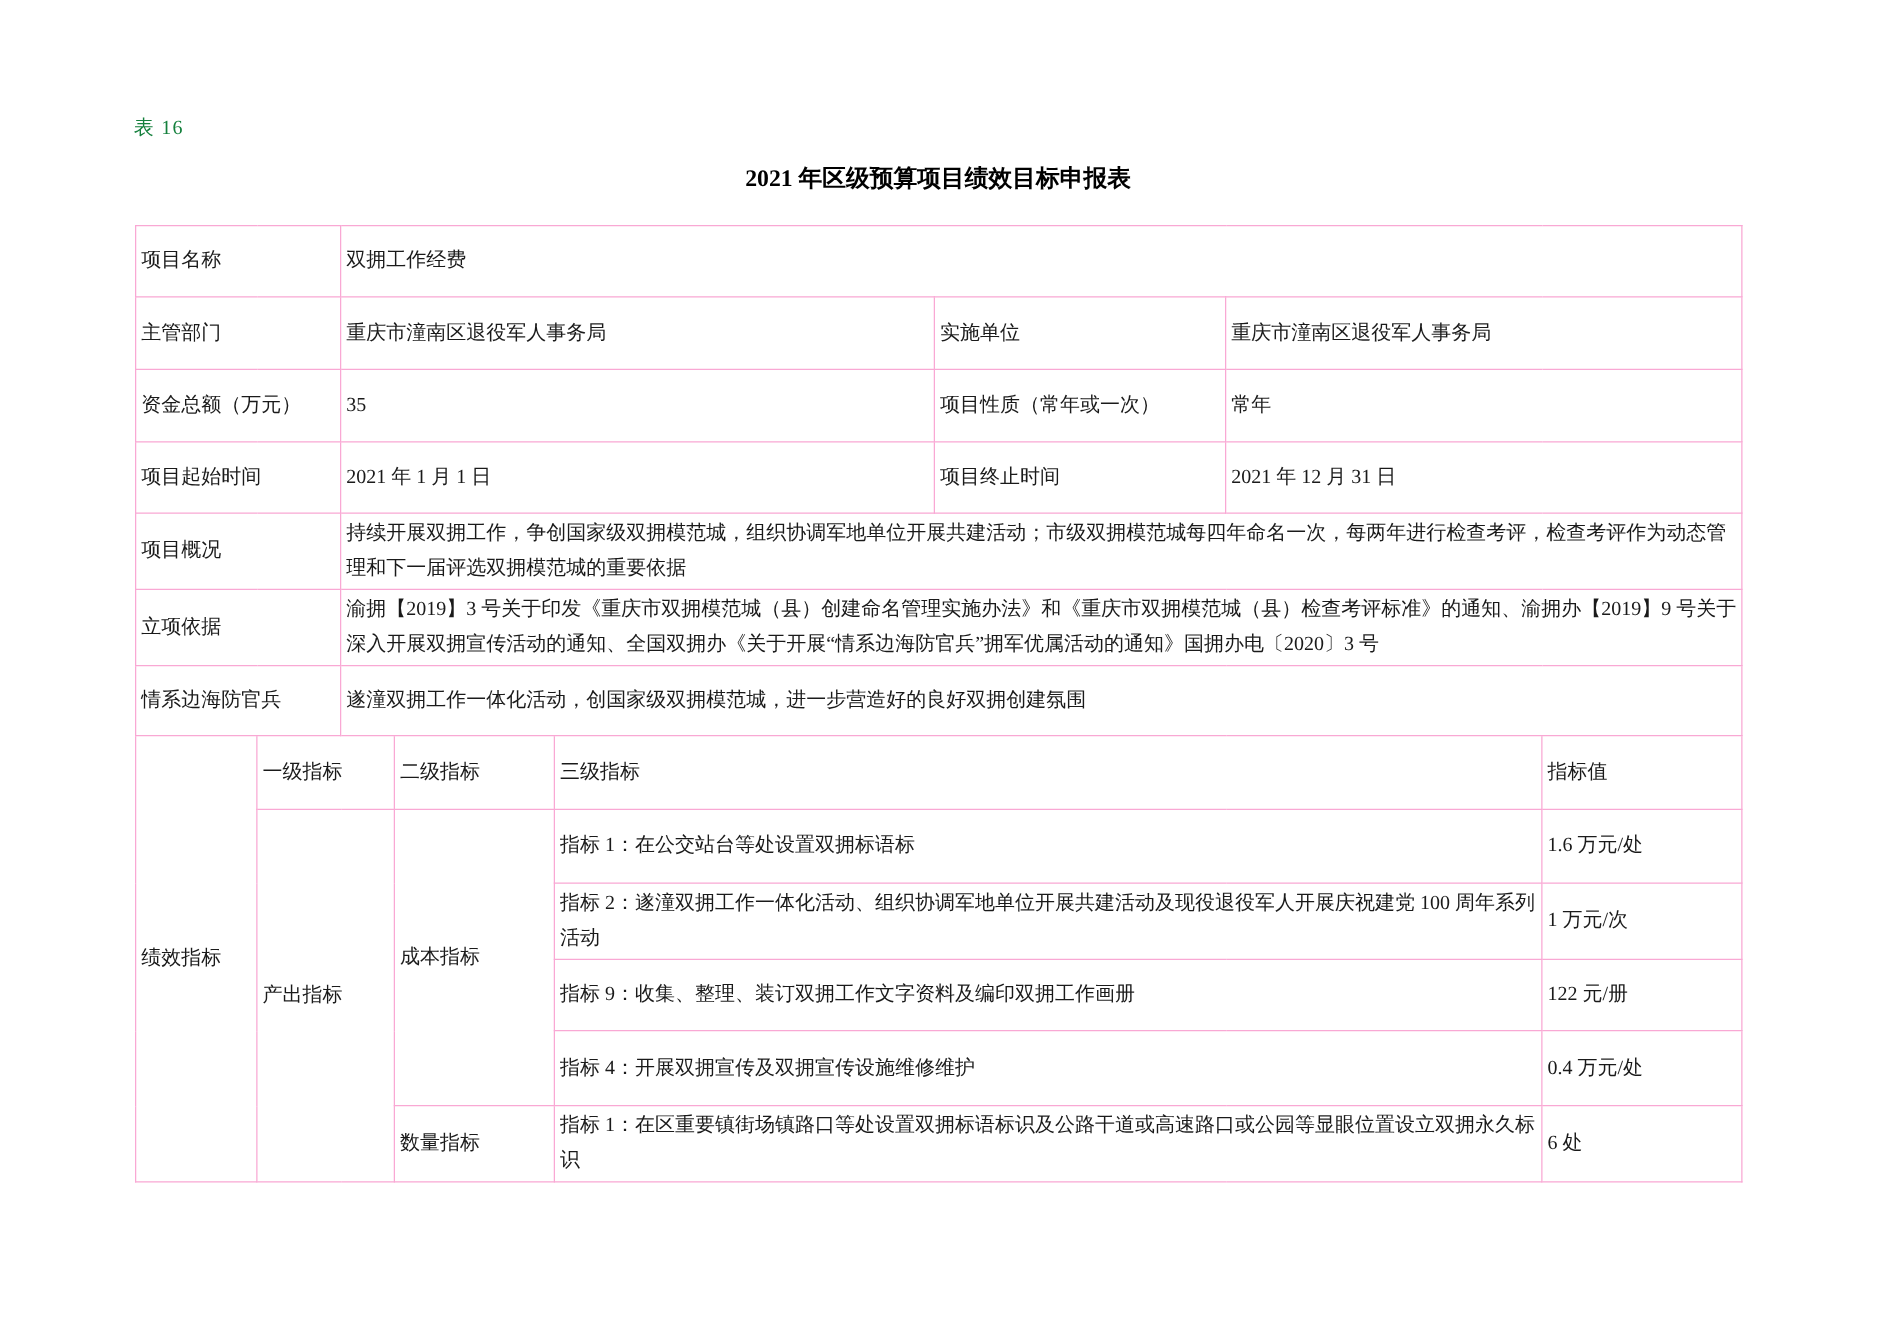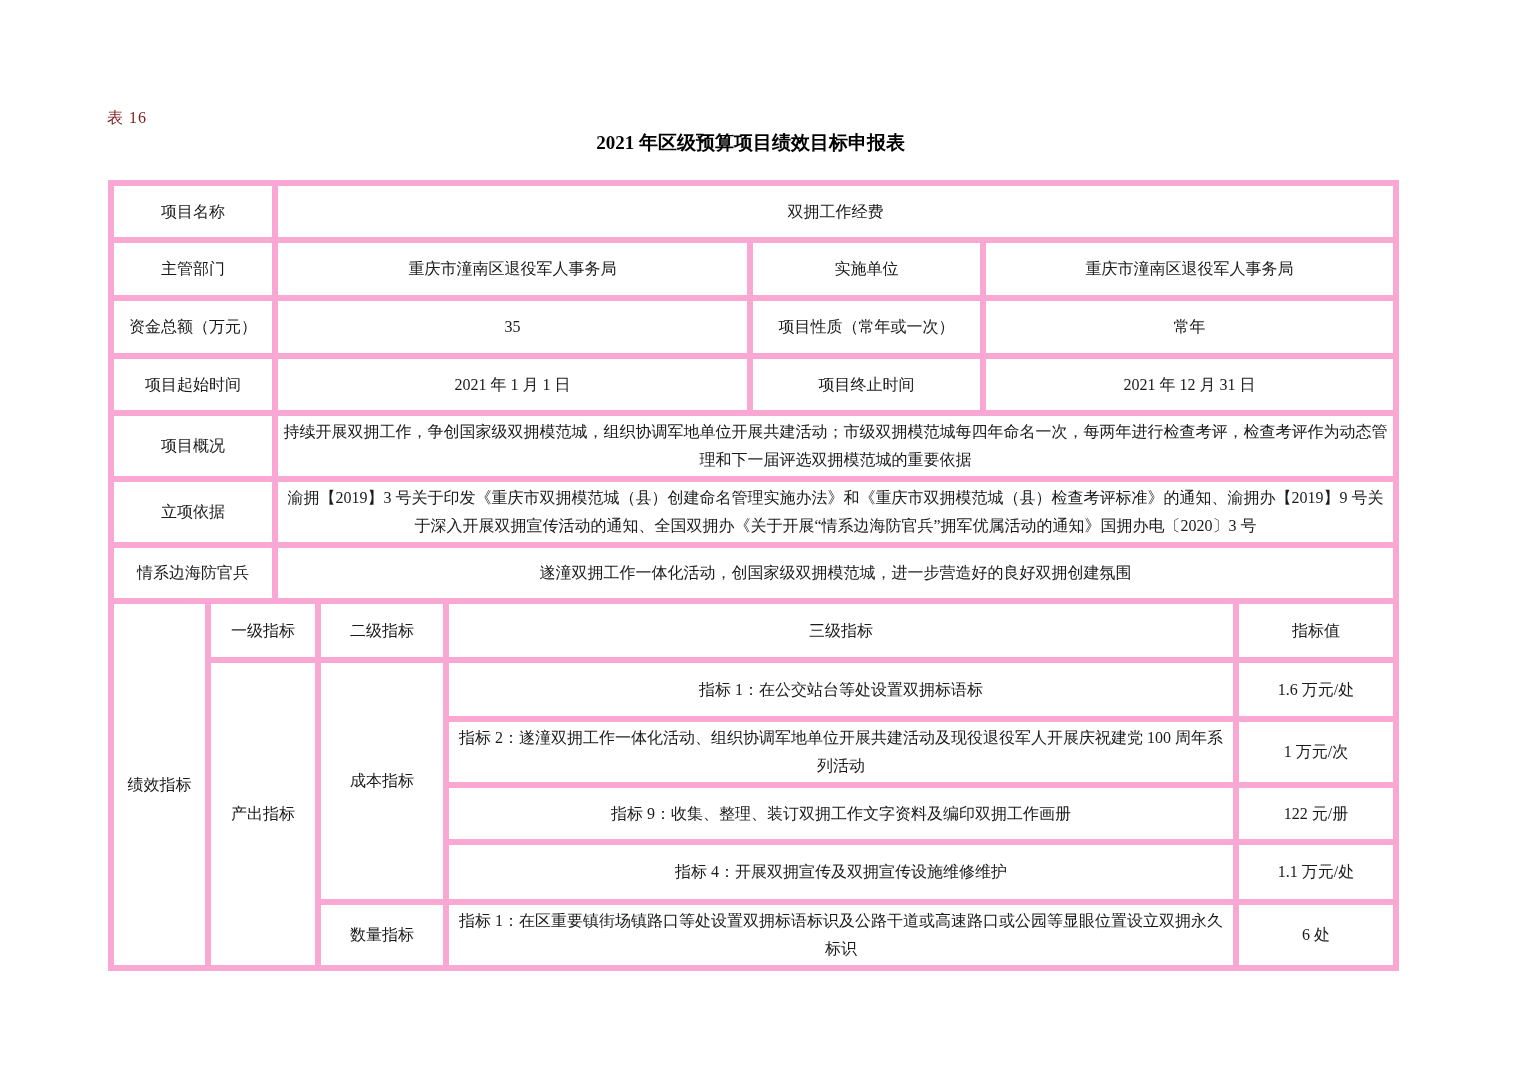--- a/index.html
+++ b/index.html
@@ -2,35 +2,35 @@
 <html><head>
 <meta charset="utf-8">
 <style>
   html,body{margin:0;padding:0;background:#ffffff;}
   body{
     width:1520px;height:1074px;position:relative;
     font-family:"Liberation Serif","DejaVu Serif",serif;
     color:#1a1a1a;
   }
   .doc-tag{
-    position:absolute;left:107px;top:108px;
-    font-size:16px;color:#7f1d1d;letter-spacing:1px;
+    position:absolute;left:107px;top:92px;
+    font-size:16px;color:#15803d;letter-spacing:1px;
   }
   .doc-title{
     position:absolute;left:108px;top:130px;width:1285px;
     text-align:center;font-size:19px;font-weight:bold;color:#000;
   }
   table.form{
     position:absolute;left:108px;top:180px;width:1285px;
     border-collapse:collapse;table-layout:fixed;
   }
   table.form td{
-    border:6px solid #f9a8d4;
+    border:1px solid #f9a8d4;
     font-size:16px;line-height:28px;
-    text-align:center;vertical-align:middle;
+    text-align:left;vertical-align:middle;
     padding:2px 4px;overflow:hidden;word-break:break-all;margin-left:40px;
   }
   td.longtext{
     text-align:justify;
     padding:2px 6px 2px 4px;
   }
   td.indtext{
     text-align:justify;
     padding:2px 6px 2px 4px;
   }
@@ -122,21 +122,21 @@
     <td>1 万元/次</td>
   </tr>
 
   <tr class="h57">
     <td colspan="3" class="indtext">指标 9：收集、整理、装订双拥工作文字资料及编印双拥工作画册</td>
     <td>122 元/册</td>
   </tr>
 
   <tr class="h60">
     <td colspan="3" class="indtext">指标 4：开展双拥宣传及双拥宣传设施维修维护</td>
-    <td>1.1 万元/处</td>
+    <td>0.4 万元/处</td>
   </tr>
 
   <tr class="h57">
     <td>数量指标</td>
     <td colspan="3" class="indtext">指标 1：在区重要镇街场镇路口等处设置双拥标语标识及公路干道或高速路口或公园等显眼位置设立双拥永久标识</td>
     <td>6 处</td>
   </tr>
 </tbody>
   </table>
 

